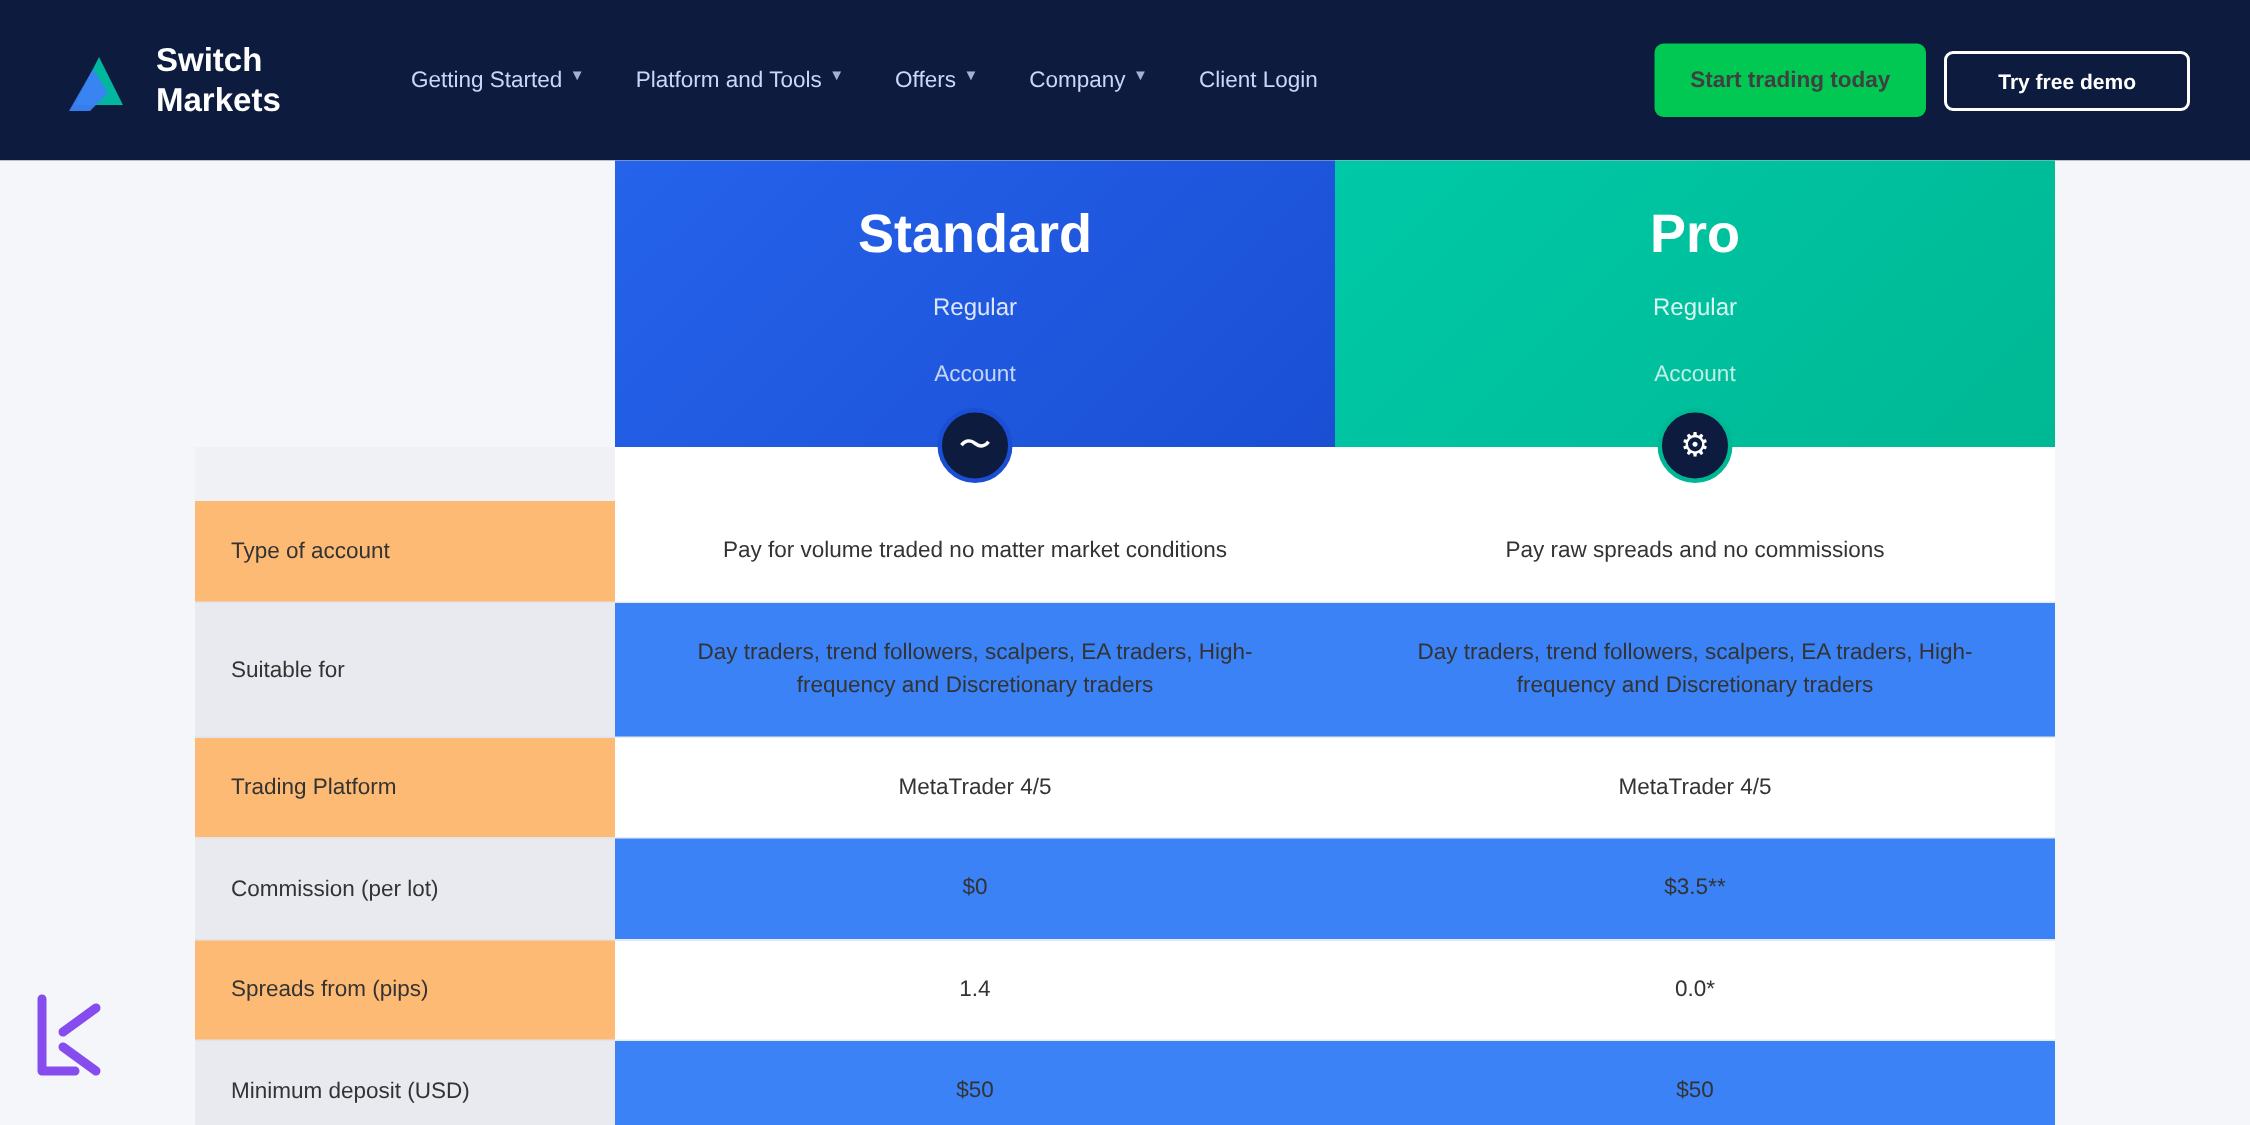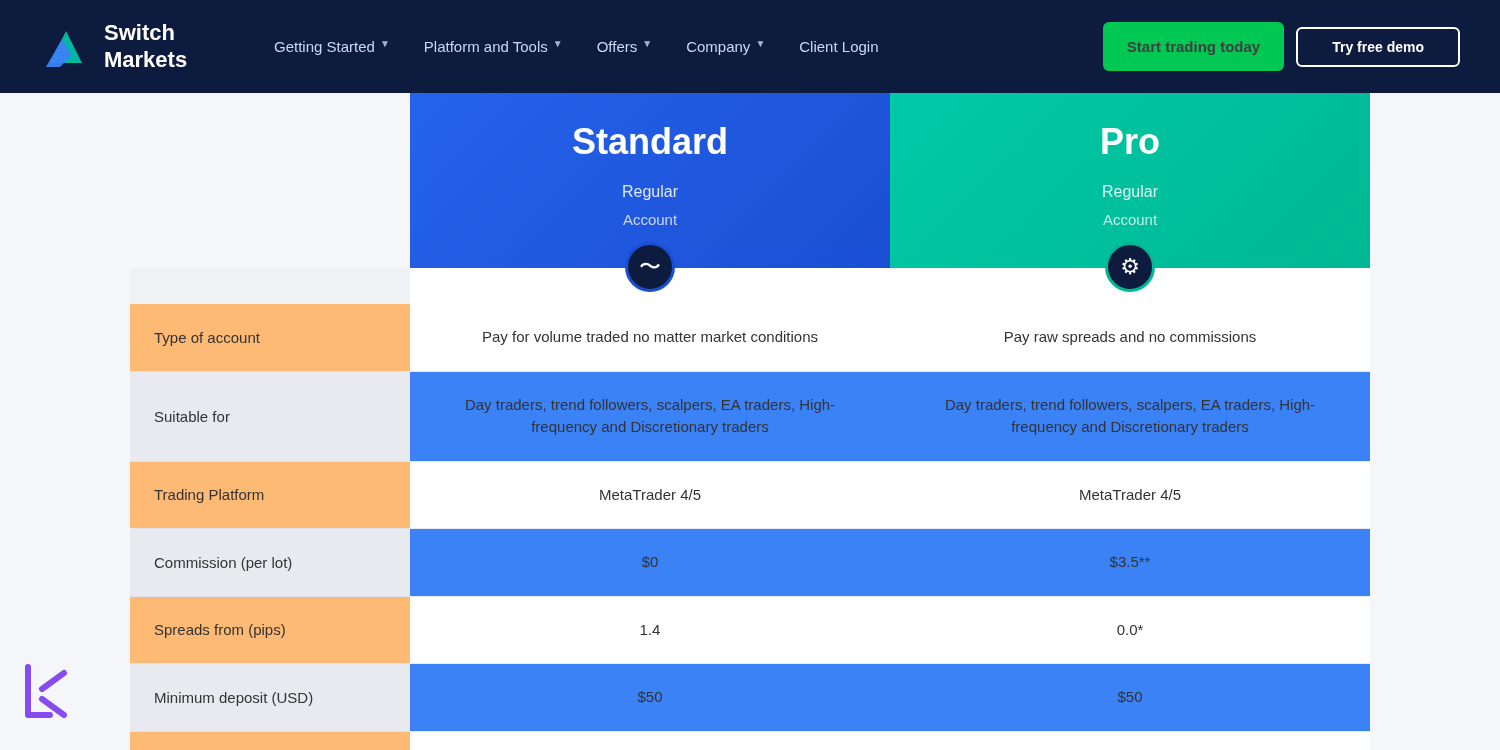--- a/index.html
+++ b/index.html
@@ -1,21 +1,21 @@
 <!DOCTYPE html>
 <html><head>
   <meta charset="utf-8">
   <style>
     * { margin: 0; padding: 0; box-sizing: border-box; }
     body { font-family: -apple-system, BlinkMacSystemFont, 'Segoe UI', Arial, sans-serif; background: #f5f6fa; width: 1500px; min-height: 750px; overflow: hidden; }
 
     
     .navbar {
       background: #0d1b3e;
-      height: 93px;
+      height: 107px;
       display: flex;
       align-items: center;
       padding: 0 40px;
       gap: 40px;
     }
     .logo-area {
       display: flex;
       align-items: center;
       gap: 12px;
       text-decoration: none;
@@ -107,21 +107,21 @@
 
     .col-tier {
       font-size: 36px;
       font-weight: 700;
       color: white;
       margin-bottom: 20px;
     }
     .col-subtitle {
       font-size: 16px;
       color: rgba(255,255,255,0.85);
-      margin-bottom: 2px;
+      margin-bottom: 18px;
     }
     .col-account-label {
       font-size: 15px;
       color: rgba(255,255,255,0.75);
       padding: 8px 0 40px 0;
     }
 
     .col-icon {
       position: absolute;
       bottom: -24px;

